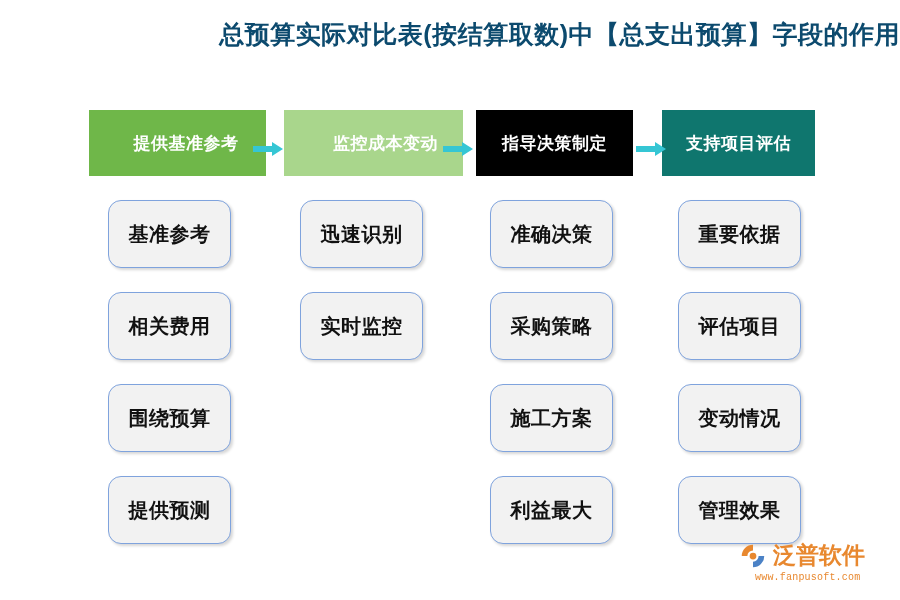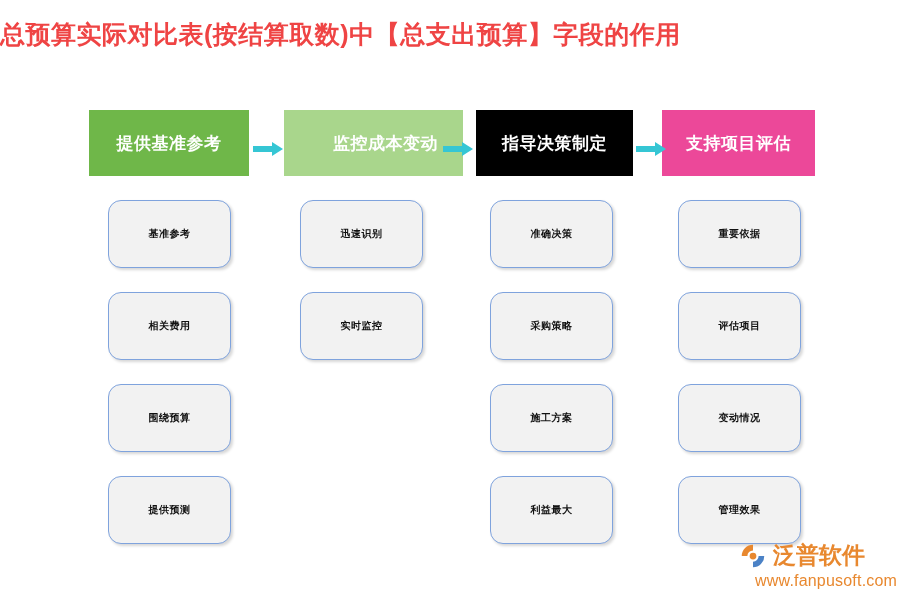--- a/index.html
+++ b/index.html
@@ -22,24 +22,24 @@
     height: 600px;
     box-sizing: border-box;
   }
 
   
   .title {
     position: absolute;
     top: 18px;
     left: 0;
     width: 900px;
-    text-align: left;
+    text-align: right;
     font-size: 25px;
     font-weight: bold;
-    color: #ef4444;
+    color: #0c4a6e;
     letter-spacing: 0.5px;
     white-space: nowrap;
   }
 
   
   .watermark {
     position: absolute;
     left: 492px;
     top: 406px;
     width: 180px;
@@ -82,24 +82,24 @@
     height: 66px;
     display: flex;
     align-items: center;
     justify-content: center;
     color: #ffffff;
     font-size: 17px;
     font-weight: bold;
     letter-spacing: 0.5px;
     white-space: nowrap;
   }
-  .hdr.c1 { left: 89px;  width: 160px; background: #6fb749; }
+  .hdr.c1 { left: 89px;  width: 160px; background: #6fb749; padding-left: 17px; }
   .hdr.c2 { left: 284px; width: 155px; background: #a9d68c; padding-left: 24px; }
   .hdr.c3 { left: 476px; width: 157px; background: #000000; }
-  .hdr.c4 { left: 662px; width: 153px; background: #ec4899; }
+  .hdr.c4 { left: 662px; width: 153px; background: #0f766e; }
 
   
   .arrow {
     position: absolute;
     top: 32px;
     width: 30px;
     height: 14px;
     z-index: 4;
   }
   .arrow .shaft {
@@ -148,21 +148,21 @@
     width: 123px;
     height: 68px;
     margin-bottom: 24px;
     background: #f2f2f2;
     border: 1px solid #7fa3dd;
     border-radius: 13px;
     box-sizing: border-box;
     display: flex;
     align-items: center;
     justify-content: center;
-    font-size: 10px;
+    font-size: 20px;
     font-weight: bold;
     color: #111111;
     letter-spacing: 0.5px;
     white-space: nowrap;
     box-shadow: 2px 2px 3px rgba(0,0,0,0.16);
   }
 
   
   .brand {
     position: absolute;
@@ -186,23 +186,23 @@
   .brand-name {
     font-size: 23px;
     font-weight: bold;
     color: #e8882f;
     letter-spacing: 0px;
     white-space: nowrap;
   }
   .brand-url {
     margin-left: 17px;
     margin-top: 1px;
-    font-size: 16px;
+    font-size: 10px;
     color: #e8882f;
-    font-family: Liberation Sans, sans-serif;
+    font-family: Liberation Mono, monospace;
     letter-spacing: 0.2px;
     white-space: nowrap;
   }
 </style>
 </head>
 <body>
 
 <div id="page">
 
   <div class="watermark">

